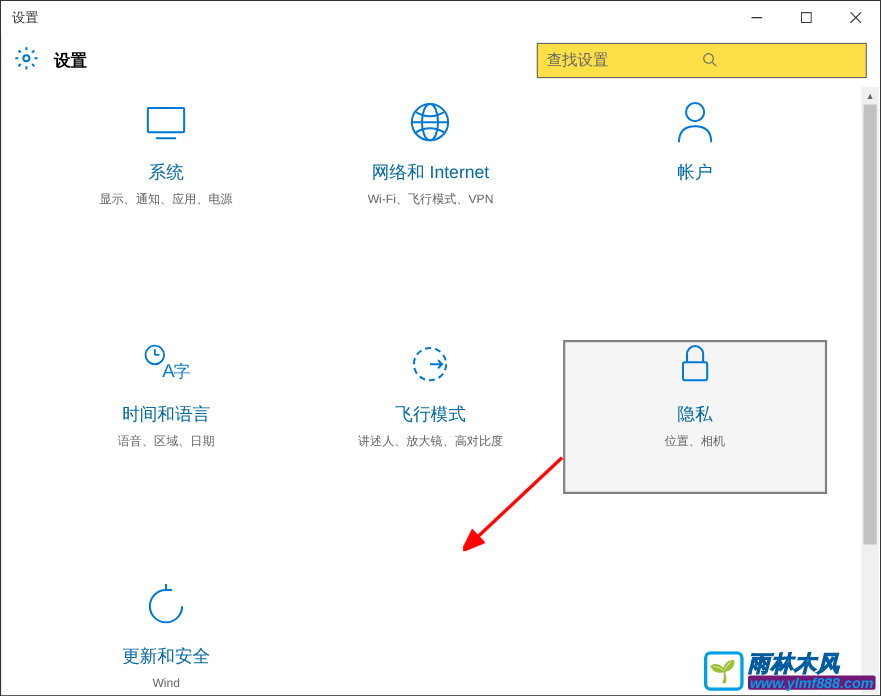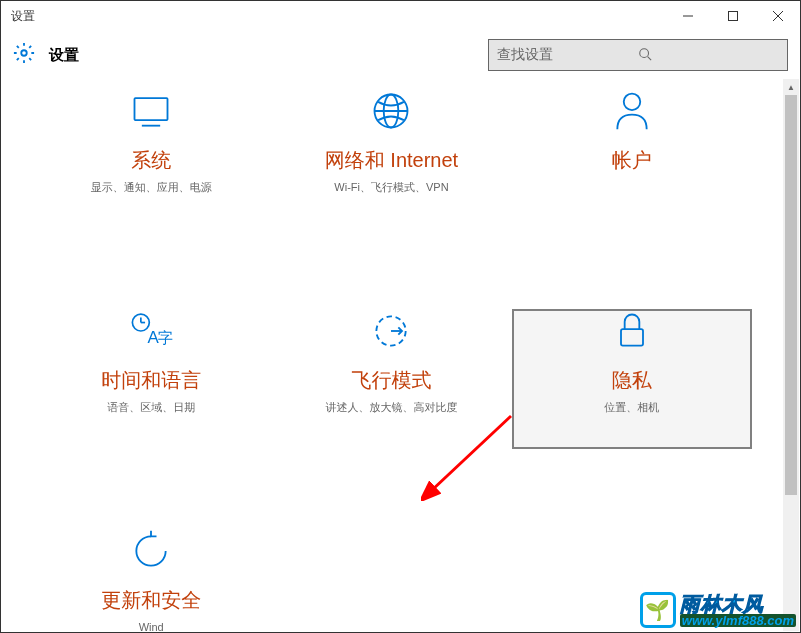--- a/index.html
+++ b/index.html
@@ -48,21 +48,21 @@
   .spacer { flex: 1; }
   .search-box {
     width: 300px;
     height: 32px;
     border: 1px solid #666;
     display: flex;
     align-items: center;
     padding: 0 8px;
     color: #666;
     font-size: 14px;
-    background: #e5e5e5;
+    background: #fde047;
   }
   .search-box span { flex: 1; }
   .search-icon { font-size: 14px; color: #666; }
 
   .content {
     position: absolute;
     top: 78px;
     left: 0;
     right: 18px;
     bottom: 0;
@@ -91,22 +91,22 @@
     background: #f5f5f5;
   }
   .tile-icon {
     width: 44px;
     height: 44px;
     margin-bottom: 14px;
     color: #0078d7;
     display:flex;align-items:center;justify-content:center;
   }
   .tile-title {
-    font-size: 20px;
-    color: #c2410c;
+    font-size: 16px;
+    color: #0369a1;
     margin-bottom: 6px;
   }
   .tile-desc {
     font-size: 11px;
     color: #666;
     line-height: 1.4;
     max-width: 160px;
   }
 
   .scrollbar {
@@ -159,21 +159,21 @@
   .wm-text { display:flex;flex-direction:column;line-height:1;font-style:italic; }
   .wm-top {
     font-size: 20px; font-weight: 900;
     color: #00a0e9;
     -webkit-text-stroke: 1px #005b9f;
     letter-spacing: 1px;
   }
   .wm-bottom {
     font-size: 13px; font-weight: bold;
     color: #00a0e9;
-    background:#14532d;
+    background:#701a75;
     padding:0 2px;
     border-radius:2px;
   }
 </style>
 </head>
 <body>
 
 <div class="titlebar">
   <span class="titlebar-title">设置</span>
   <div class="win-controls">

